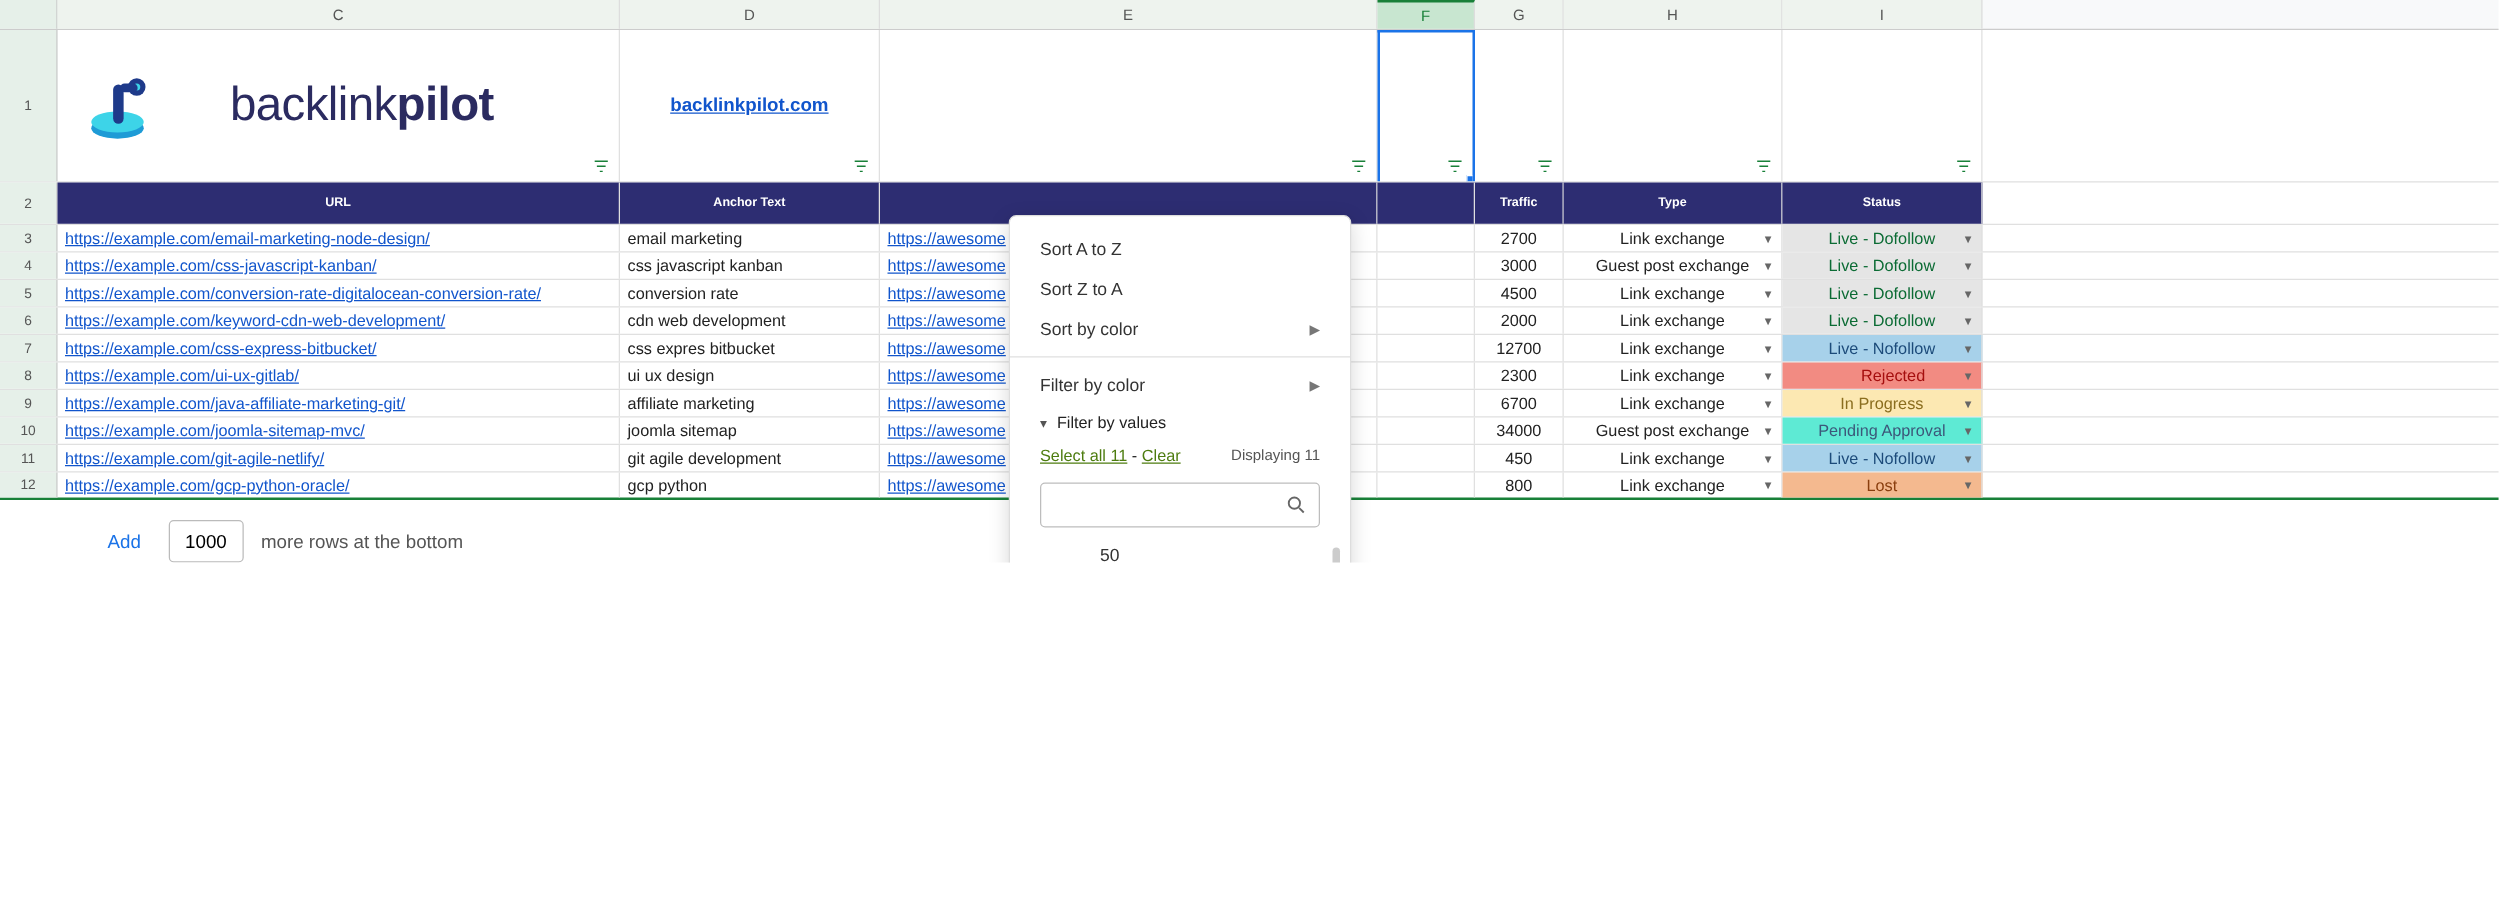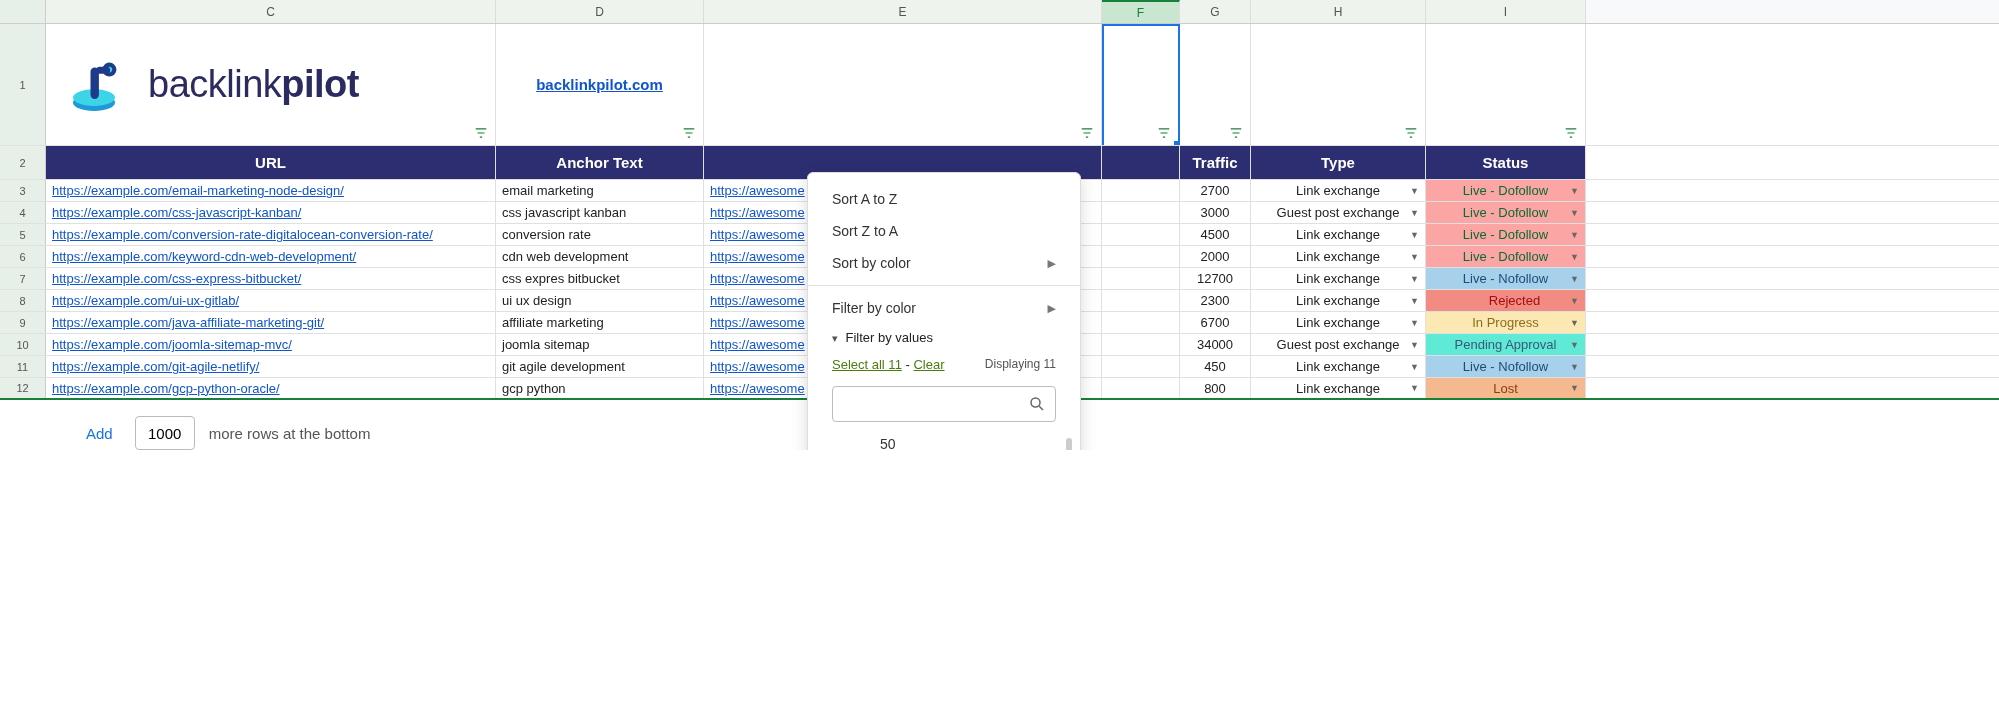--- a/index.html
+++ b/index.html
@@ -24,45 +24,45 @@
 .w-c { width: 450px; }
 .w-d { width: 208px; }
 .w-e { width: 398px; }
 .w-f { width: 78px; }
 .w-g { width: 71px; }
 .w-h { width: 175px; }
 .w-i { width: 160px; }
 
 
 .logo-row { height: 122px; }
-.logo-cell { display: flex; align-items: center; justify-content: flex-start; padding-left: 20px; }
+.logo-cell { display: flex; align-items: center; justify-content: flex-start; padding-left: 20px; gap: 36px; }
 .logo-svg { width: 70px; height: 70px; margin-right: 12px; }
 .logo-text { font-size: 38px; font-weight: 300; color: #2b2b60; letter-spacing: -0.5px; }
 .logo-text b { font-weight: 700; }
 .link-domain { color: #1a3fa0; font-weight: 700; font-size: 15px; text-decoration: underline; }
 
 
 .header-row { height: 34px; }
-.header-cell { background: #2d2d72; color: #fff; font-weight: 700; font-size: 15px; justify-content: center; }
+.header-cell { background: #2d2d72; color: #fff; font-weight: 700; font-size: 10px; justify-content: center; }
 
 
 .filter-icon { position: absolute; right: 6px; bottom: 4px; width: 16px; height: 16px; display: flex; align-items: center; justify-content: center; color: #188038; cursor: pointer; }
 .filter-icon svg { width: 14px; height: 14px; }
 
 
 .f-selected { border-left: 2px solid #1a73e8; border-right: 2px solid #1a73e8; }
 .f-selected-top { border-top: 2px solid #1a73e8; }
 .f-selected-bottom::after { content: ""; position: absolute; right: -4px; bottom: -4px; width: 7px; height: 7px; background: #1a73e8; border: 1px solid #fff; }
 
 
 .center { justify-content: center; text-align: center; }
 .dd-arrow { position: absolute; right: 6px; top: 50%; transform: translateY(-50%); font-size: 9px; color: #666; }
 
 
-.status-live-dofollow { background: #fca5a5; color: #0b6b34; }
+.status-live-dofollow { background: #e5e5e5; color: #0b6b34; }
 .status-live-nofollow { background: #a7d1ea; color: #1c4b7a; }
 .status-rejected { background: #f28b82; color: #a50e0e; padding-left: 24px; }
 .status-inprogress { background: #fce8b2; color: #8a6d1e; }
 .status-pending { background: #5eead4; color: #3c587a; }
 .status-lost { background: #f4b98f; color: #8a3e0e; }
 
 
 .add-footer { display: flex; align-items: center; padding: 16px 0 0 78px; gap: 14px; }
 .add-btn { color: #1a73e8; font-weight: 500; font-size: 15px; cursor: pointer; padding: 8px; }
 .rows-input { width: 60px; height: 34px; border: 1px solid #bbb; border-radius: 4px; text-align: center; font-size: 15px; }

